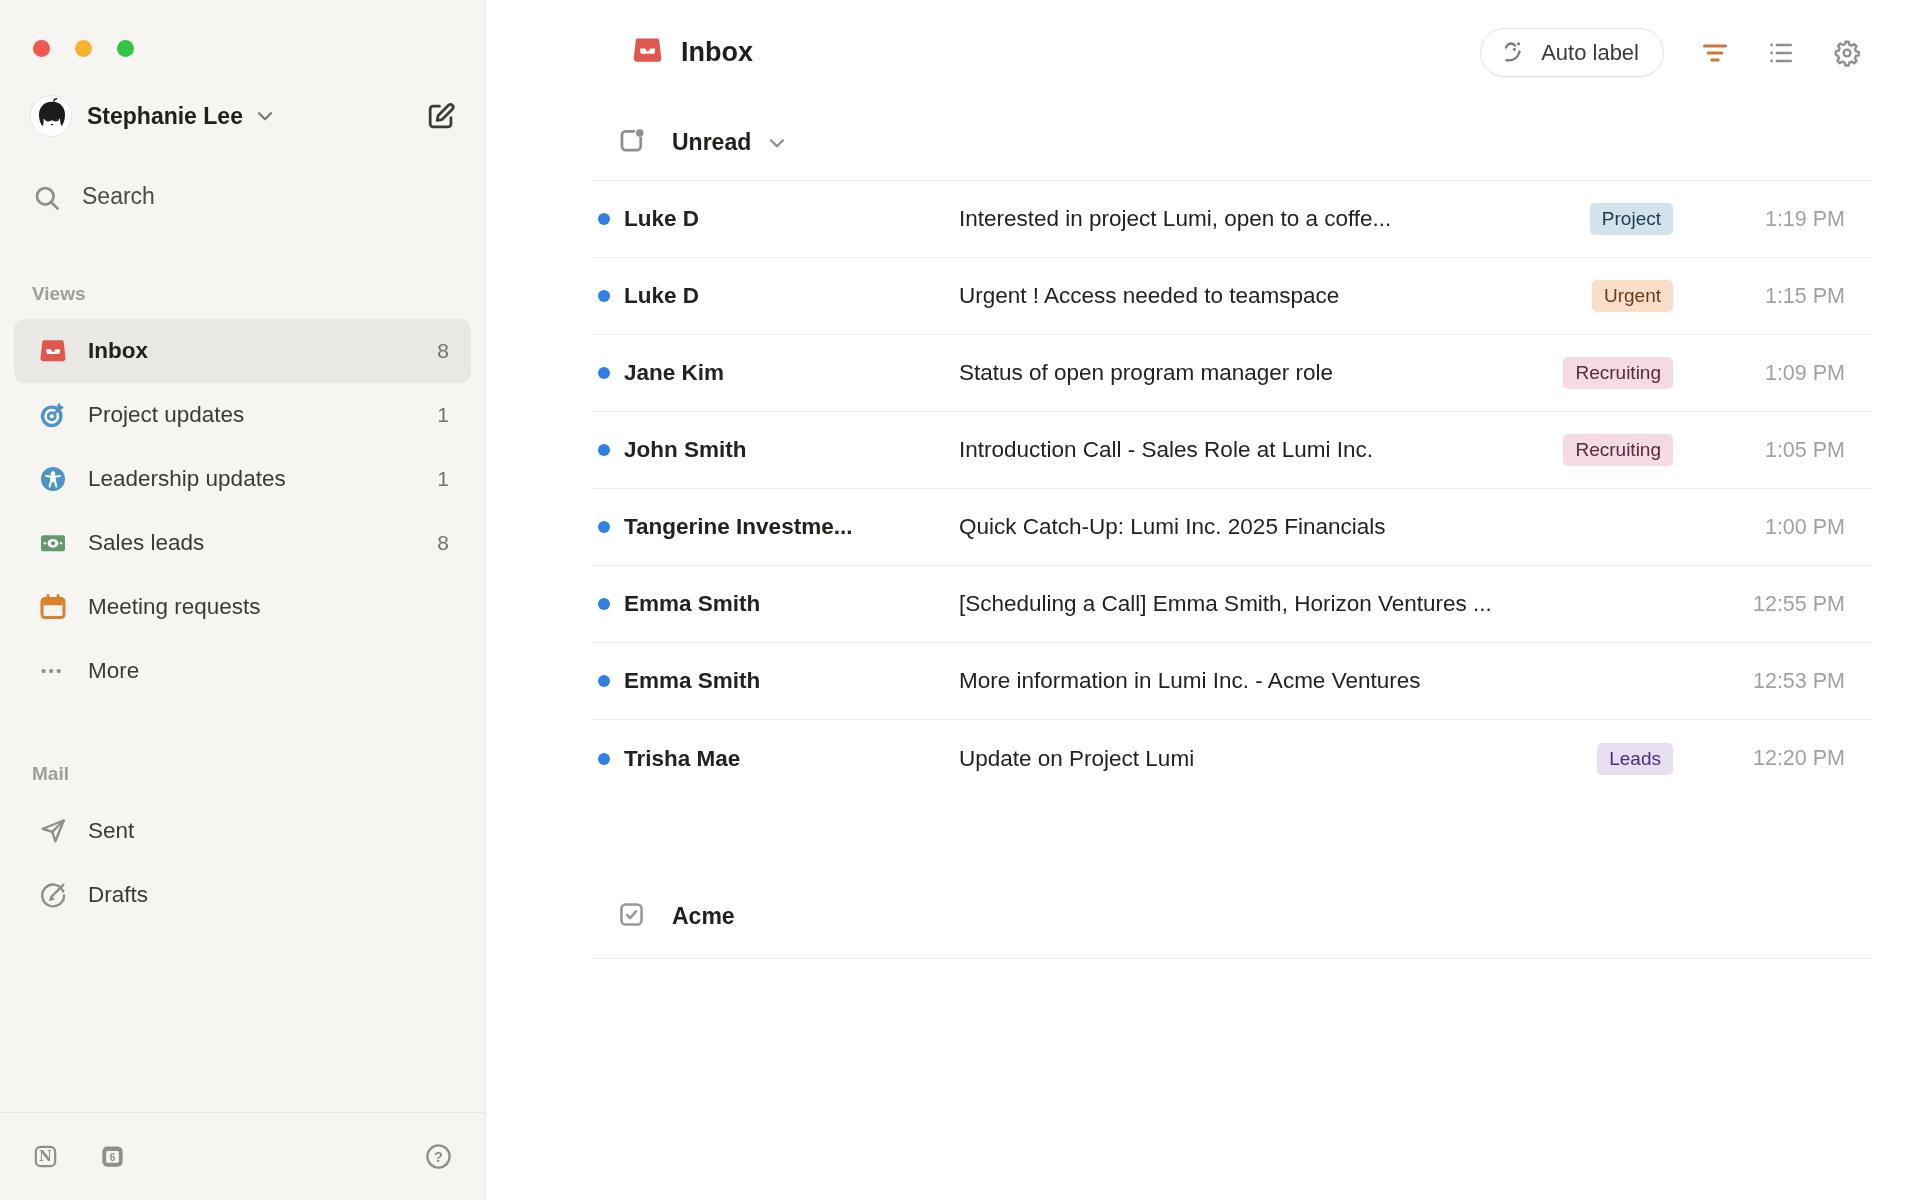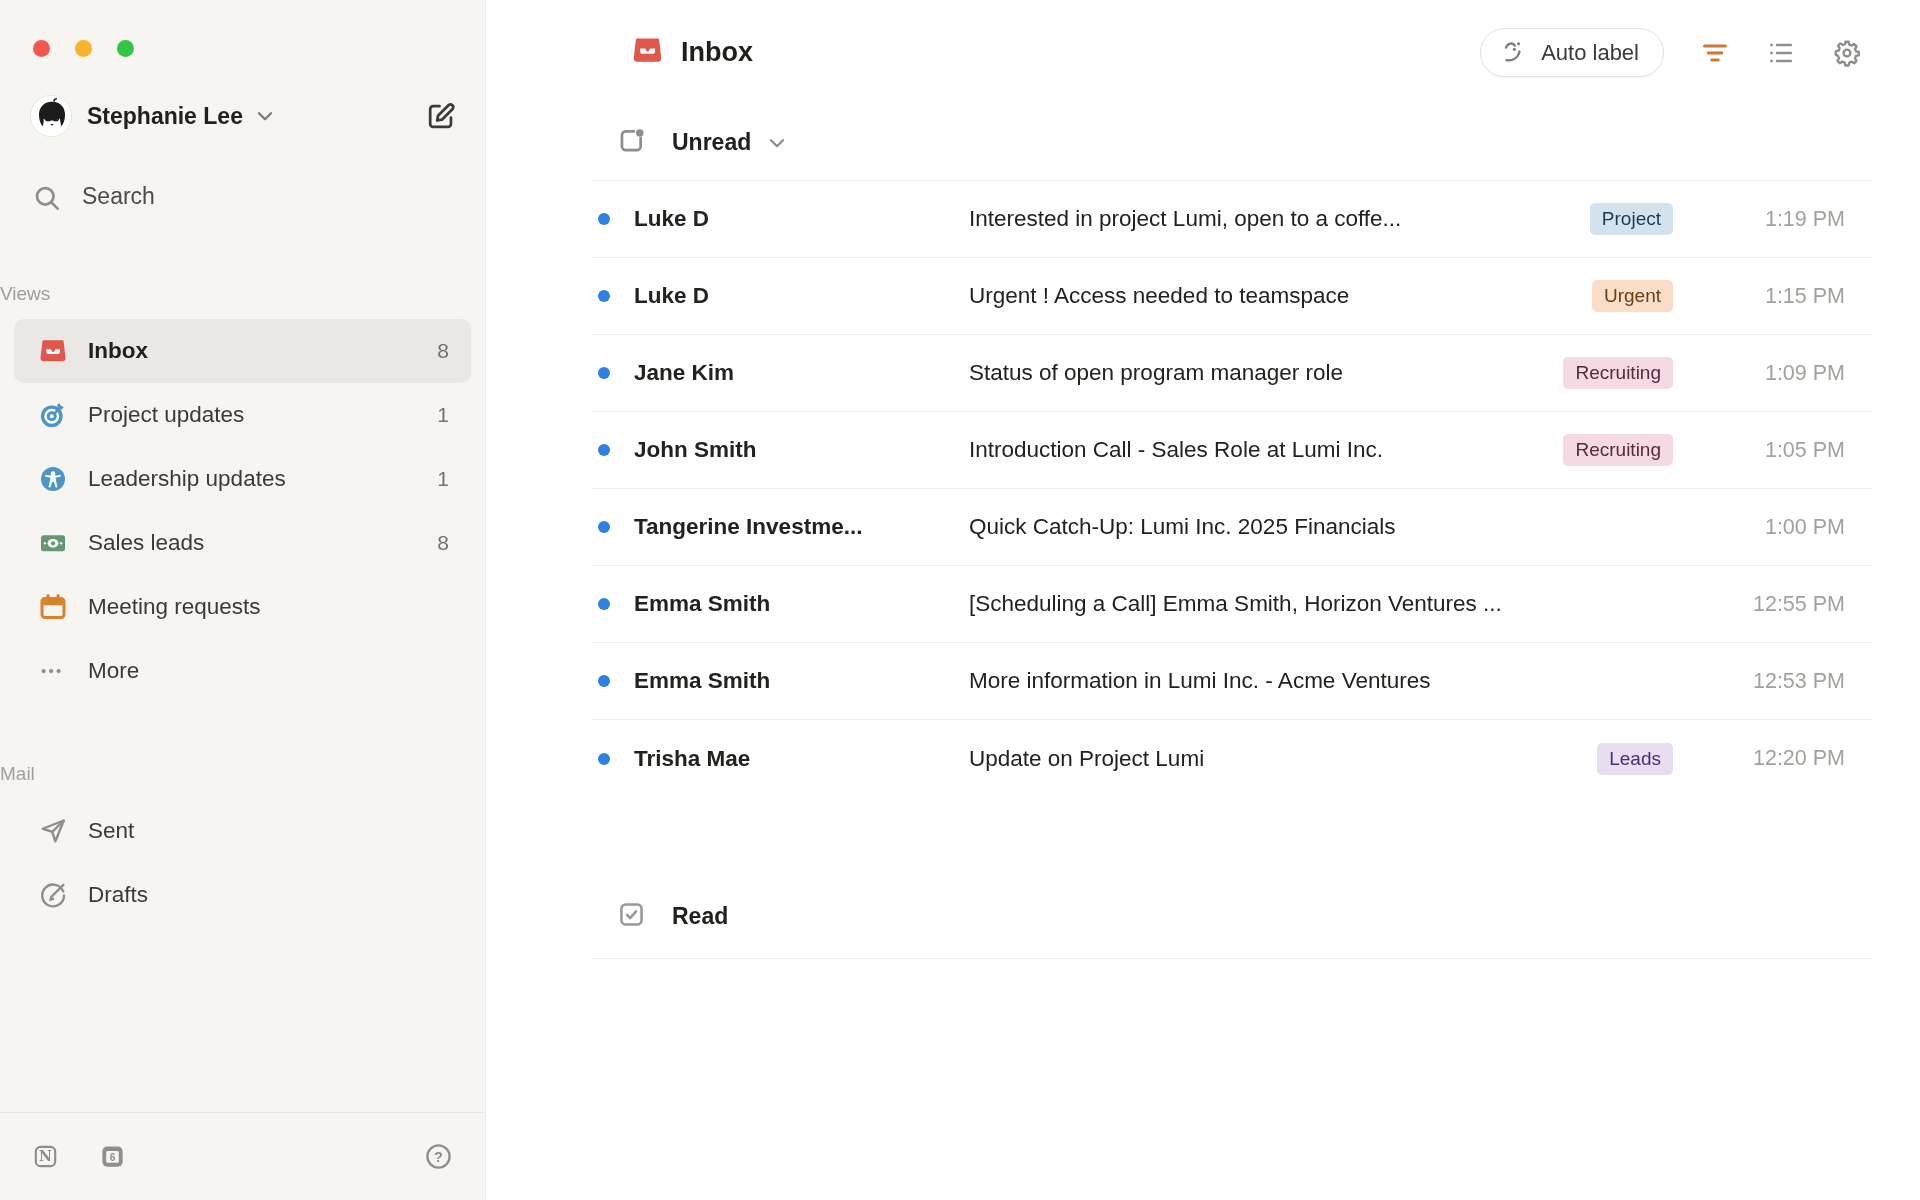--- a/index.html
+++ b/index.html
@@ -16,21 +16,21 @@
   }
   .traffic { display:flex; gap:25px; padding:40px 0 0 33px; }
   .traffic span { width:17px; height:17px; border-radius:50%; display:block; }
   .account-row { display:flex; align-items:center; margin:38px 28px 0 30px; }
   .avatar { width:42px; height:42px; border-radius:50%; background:#fff; border:1px solid #e7e5e1; flex-shrink:0; overflow:hidden; }
   .account-name { font-size:23px; font-weight:700; color:#21201c; margin-left:15px; }
   .acct-chev { margin-left:10px; display:flex; }
   .compose-btn { margin-left:auto; display:flex; cursor:pointer; }
   .search-row { display:flex; align-items:flex-start; margin:46px 28px 0 32px; color:#4c4b46; }
   .search-row .s-label { font-size:23px; margin-left:20px; color:#4c4b46; }
-  .section-label { font-size:19px; font-weight:400; color:#9f9e99; }
+  .section-label { font-size:19px; font-weight:700; color:#9f9e99; padding-left:32px; }
   .views-label { margin-top:66px; }
   .mail-label { margin-top:60px; }
   .nav-list { margin-top:14px; }
   .nav-item {
     display:flex; align-items:center; height:64px; margin:0 14px;
     padding:0 22px 0 24px; border-radius:10px; cursor:pointer;
   }
   .nav-item.active { background:#eae8e5; }
   .nav-icon { width:30px; height:30px; display:flex; align-items:center; justify-content:center; flex-shrink:0; }
   .nav-label { font-size:22.5px; color:#3b3a36; margin-left:20px; }
@@ -58,21 +58,21 @@
   .group-header .g-label { font-size:23px; font-weight:700; color:#21201c; margin-left:25px; }
   .group-header .g-chev { margin-left:14px; display:flex; }
   .list-rule { height:1px; background:#efedeb; margin:20px 48px 0 106px; }
   .email-list { margin:0 48px 0 106px; }
   .email-row {
     display:flex; align-items:center; height:77px; padding:0 27px 0 6px;
     border-bottom:1px solid #f1efed; cursor:pointer;
   }
   .email-row:last-child { border-bottom:none; }
   .u-dot { width:12px; height:12px; border-radius:50%; flex-shrink:0; }
-  .e-sender { width:320px; margin-left:24px; font-size:22.5px; font-weight:700; color:#23221e;
+  .e-sender { width:320px; margin-left:14px; font-size:22.5px; font-weight:700; color:#23221e;
     white-space:nowrap; overflow:hidden; flex-shrink:0; }
   .e-subject { flex:1; margin-left:15px; font-size:22.5px; font-weight:500; color:#23221e;
     white-space:nowrap; overflow:hidden; text-overflow:ellipsis; }
   .e-tag { margin-left:20px; margin-right:22px; font-size:19px; font-weight:400;
     padding:5px 12px; border-radius:5px; white-space:nowrap; flex-shrink:0; }
   .e-time { width:150px; text-align:right; font-size:21.5px; color:#a2a19c; flex-shrink:0; }
   .read-header { margin-top:102px; }
   .read-rule { margin-top:24px; }
 </style>
 </head>
@@ -343,16 +343,16 @@
         <span class="e-tag" style="background:#e7def0;color:#4c2d7a">Leads</span>
         <span class="e-time">12:20 PM</span>
       </div>
     </div>
 
   <div class="group-header read-header">
     <span id="read-check"><svg width="31" height="31" viewBox="0 0 24 24" fill="none" stroke="#9a9995" stroke-width="2" stroke-linecap="round" stroke-linejoin="round">
           <rect x="4.2" y="4.2" width="15.6" height="15.6" rx="3.4"></rect>
           <path d="M8.6 12.3l2.3 2.5 4.6-5.2"></path>
         </svg></span>
-    <span class="g-label">Read</span>
+    <span class="g-label">Acme</span>
   </div>
   <div class="list-rule read-rule"></div>
 </main>
 
 </body></html>

